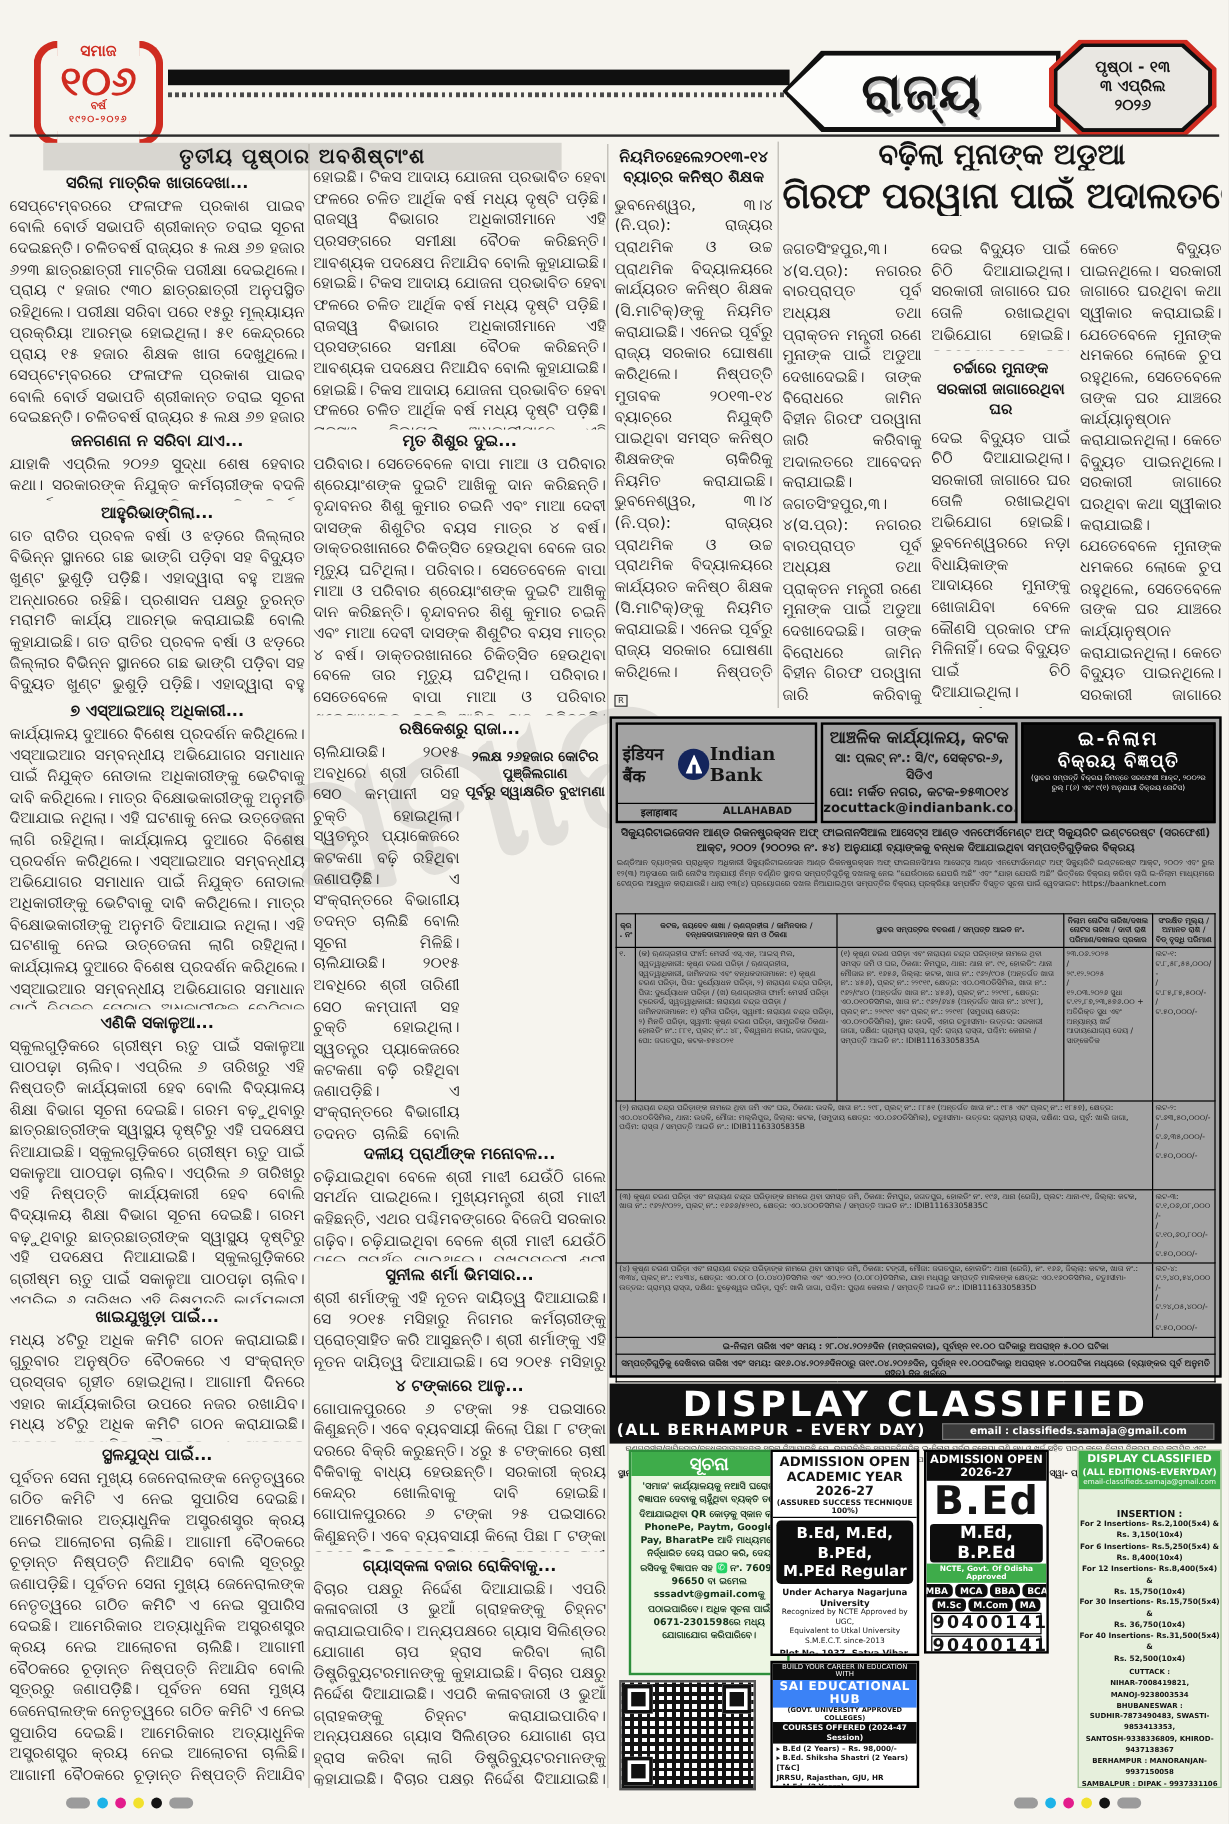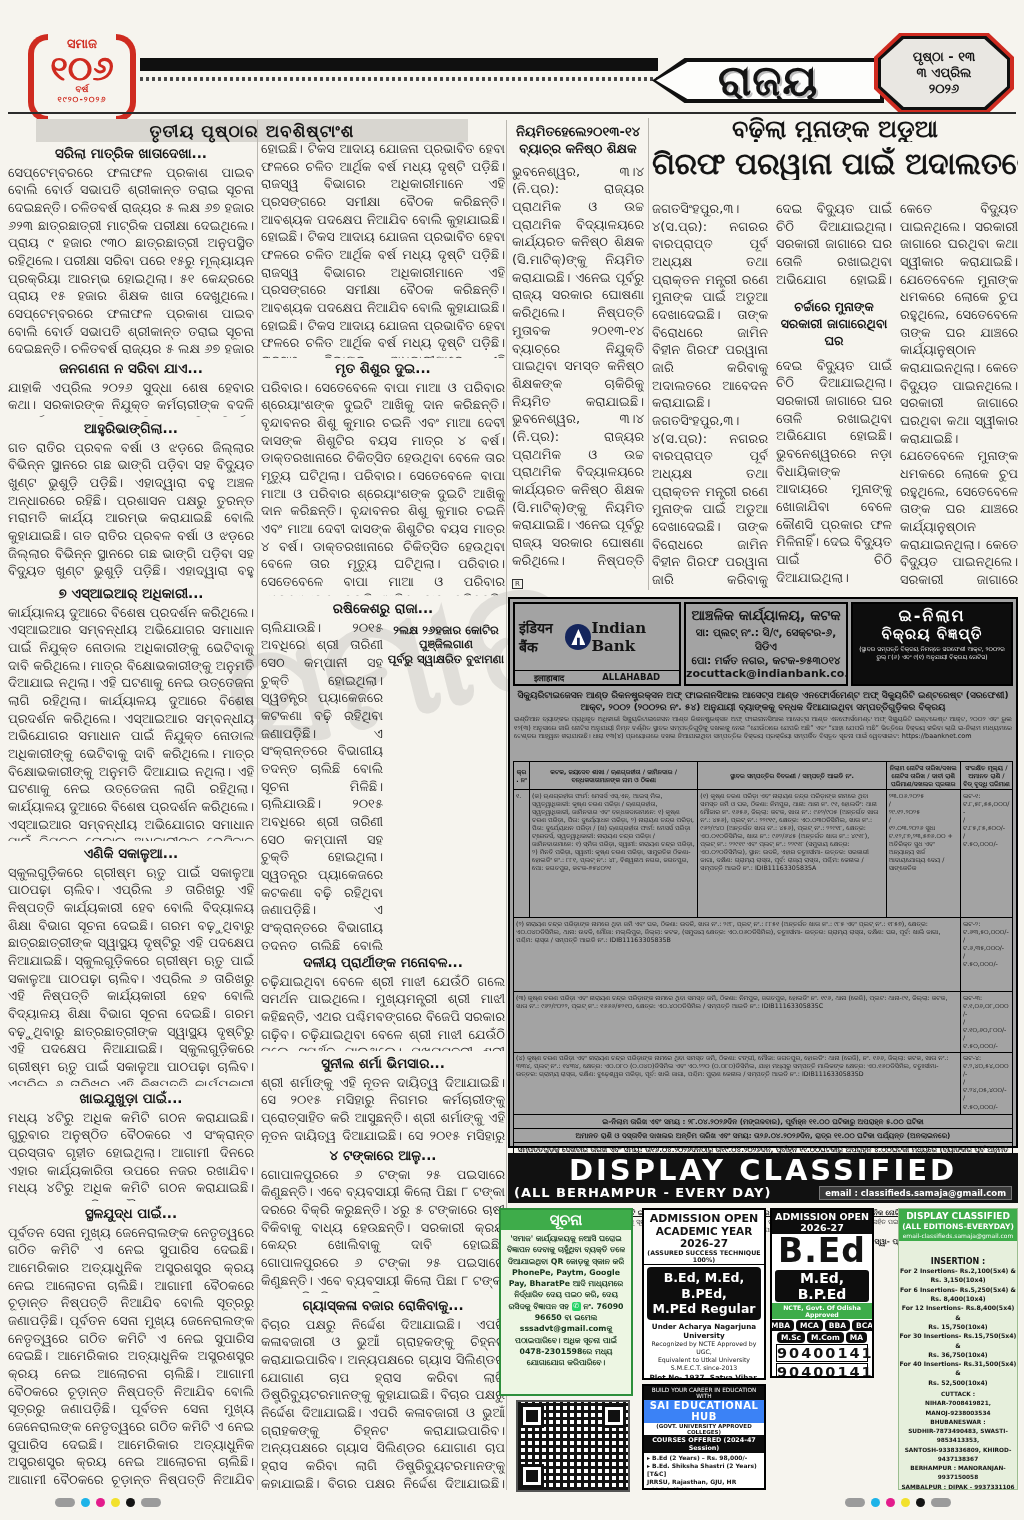--- a/index.html
+++ b/index.html
@@ -68,21 +68,21 @@
   td.ctr{text-align:center;vertical-align:middle;white-space:pre-line}
   tr.brow-line td{text-align:center;font-weight:900;font-size:7.2px;padding:2px}
   .bank-foot{display:flex;justify-content:space-between;font-size:7.5px;font-weight:900;padding:2px 2px 0}
   .bank-rule{font-size:7px;font-weight:900;text-align:center;text-decoration:underline;margin:1px 0}
   .bank-note{font-size:6.6px;text-align:center;line-height:1.3;margin:0 4px}
   
   .cls-head{background:#111;color:#fff;padding:2px 6px;box-sizing:border-box}
   .cls-title{font-size:29px;font-weight:900;letter-spacing:3px;line-height:1.05;text-align:center}
   .cls-row2{display:flex;justify-content:space-between;align-items:center}
   .cls-sub{font-size:13px;font-weight:900;letter-spacing:1px}
-  .cls-chip{background:#3a3a3a;border:1px solid #777;color:#fff;font-size:8.5px;font-weight:bold;padding:1px 5px}
+  .cls-chip{background:#3a3a3a;border:1px solid #777;color:#fff;font-size:8.5px;font-weight:bold;padding:1px 22px}
   .adbox{box-sizing:border-box;overflow:hidden}
   .notice{border:2px solid #2e8f3c;background:#edf6e3}
   .notice-h{background:#3eac4a;color:#fff;font-size:15px;font-weight:900;text-align:center;padding:1px 0}
   .notice-b{font-size:7.8px;line-height:1.45;text-align:center;color:#14321a;padding:3px 4px;font-weight:bold}
   .wa{display:inline-block;width:9px;height:9px;border-radius:2px;background:#25d366;color:#fff;font-size:7px;line-height:9px;text-align:center;font-weight:bold;vertical-align:middle}
   .qr{position:relative;background:repeating-linear-gradient(0deg,#141414 0 3px,transparent 3px 7px),repeating-linear-gradient(90deg,#141414 0 3px,#fff 3px 7px);border:2px solid #555}
   .qr .f{position:absolute;width:18px;height:18px;border:3px solid #111;background:#fff}
   .qr .f::after{content:"";position:absolute;inset:3px;background:#111}
   .ad1{border:2px solid #000;background:#fff;text-align:center}
   .ad1 .a1{font-size:11px;font-weight:900;padding-top:2px}
@@ -133,21 +133,21 @@
       <div class="logo-paper">ସମାଜ</div>
       <div class="logo-big">୧୦୬</div>
       <div class="logo-word">ବର୍ଷ</div>
       <div class="logo-years">୧୯୨୦-୨୦୨୬</div>
     </div>
     <div class="brk r"></div>
   </div>
   <div class="abs blackbar" style="left:140px;top:58px;width:518px;height:13px"></div>
   <div class="abs dots-line" style="left:140px;top:77px;width:518px;height:4px"></div>
 
-  <div class="abs sec-outer" style="left:652px;top:58px;width:232px;height:45px">
+  <div class="abs sec-outer" style="left:652px;top:42px;width:232px;height:68px">
     <div class="sec-inner">
         <span class="sec-title">ରାଜ୍ୟ</span>
       </div>
   </div>
   <div class="abs oct badge-red" style="left:874px;top:33px;width:140px;height:80px"></div>
   <div class="abs oct badge-black" style="left:878px;top:36px;width:132px;height:74px"></div>
   <div class="abs oct badge-gray" style="left:881px;top:39px;width:126px;height:68px">
     <div>ପୃଷ୍ଠା - ୧୩</div>
     <div>୩ ଏପ୍ରିଲ</div>
     <div>୨୦୨୬</div>
@@ -328,23 +328,20 @@
 ଟ.୨,୪୦,୫୪,୦୦୦/-
 /
 ଟ.୨୪,୦୫,୪୦୦/-
 /
 ଟ.୫୦,୦୦୦/-</td>
       </tr>
       <tr class="brow-line">
             <td colspan="5">ଇ-ନିଲାମ ତାରିଖ ଏବଂ ସମୟ : ୨୮.୦୪.୨୦୨୬ଦିନ (ମଙ୍ଗଳବାର), ପୂର୍ବାହ୍ନ ୧୧.୦୦ ଘଟିକାରୁ ଅପରାହ୍ନ ୫.୦୦ ଘଟିକା</td>
           </tr>
       <tr class="brow-line">
-            <td colspan="5">ଅମାନତ ରାଶି ଓ ଦସ୍ତାବିଜ ଦାଖଲର ଅନ୍ତିମ ତାରିଖ ଏବଂ ସମୟ: ତା୨୬.୦୪.୨୦୨୬ଦିନ, ରାତ୍ର ୧୧.୦୦ ଘଟିକା ପର୍ଯ୍ୟନ୍ତ (ଅନଲାଇନରେ)</td>
-          </tr>
-      <tr class="brow-line">
             <td colspan="5">ସମ୍ପତ୍ତିଗୁଡ଼ିକୁ ଦେଖିବାର ତାରିଖ ଏବଂ ସମୟ: ତା୧୬.୦୪.୨୦୨୬ଦିନଠାରୁ ତା୧୯.୦୪.୨୦୨୬ଦିନ, ପୂର୍ବାହ୍ନ ୧୧.୦୦ଘଟିକାରୁ ଅପରାହ୍ନ ୪.୦୦ଘଟିକା ମଧ୍ୟରେ (ବ୍ୟାଙ୍କର ପୂର୍ବ ଅନୁମତି ସହିତ) ନିଜ ଖର୍ଚ୍ଚରେ</td>
           </tr>
     </tbody>
       </table>
     <p class="bank-p" style="height:38px;margin-top:2px">ବିଡରମାନଙ୍କ ଜ୍ଞାତାର୍ଥେ ନିବେଦନ ଯେ, ଇ-ନିଲାମ ସେବା ପ୍ରଦାନକାରୀ PSB Alliance Pvt. Ltd.ର ୱେବସାଇଟ https://baanknet.com ପୋର୍ଟାଲରେ ପଞ୍ଜୀକରଣ କରି ଇଏମ୍‌ଡି ରାଶି ଜମା କରିବେ। ସହାୟତା ପାଇଁ support.ebkray@psballiance.comକୁ ଇମେଲ କରିପାରିବେ। ସମ୍ପତ୍ତି ବିବରଣୀ ଏବଂ ସର୍ତ୍ତାବଳୀ ନିଲାମ ସେବା ଏବଂ ନିଜର ସୁବିଧା ପାଇଁ PSB Alliance Pvt. Ltd., ହେଲ୍ପଲାଇନ ନଂ. ୮୧୬୯୬୯୦୦୬୯ରେ ଯୋଗାଯୋଗ କରନ୍ତୁ। https://baanknet.com ପୋର୍ଟାଲରେ ଦାଖଲ ହୋଇଥିବା ବିଡ୍ ହିଁ ବୈଧ ବିବେଚିତ ହେବ ଏବଂ ସର୍ବାଧିକ ବିଡ୍‌କୁ ବ୍ୟାଙ୍କ ଗ୍ରହଣ କରିପାରେ।</p>
     <div class="bank-rule">ଉପରୋକ୍ତ ନୋଟିସ୍‌କୁ ସିକ୍ୟୁରିଟି ଇଣ୍ଟରେଷ୍ଟ (ଏନଫୋର୍ସମେଣ୍ଟ) ରୁଲ୍ସ ୨୦୦୨ର ରୁଲ ୯(୧) ଅନୁଯାୟୀ ୧୫ ଦିନିଆ ବୈଧାନିକ ନୋଟିସ ବୋଲି ବିବେଚନା କରାଯିବ।</div>
     <div class="bank-note">ଋଣଗ୍ରହୀତା/ଜାମିନଦାର/ବନ୍ଧକଦାତାମାନଙ୍କୁ ସୂଚନା ଦିଆଯାଉଛି ଯେ, ଉପରଲିଖିତ ସମ୍ପତ୍ତିଗୁଡ଼ିକ ଇ-ନିଲାମ ପୂର୍ବରୁ ବକେୟା ରାଶି ସୁଧ ଓ ଖର୍ଚ୍ଚ ସହିତ ପଇଠ କଲେ ନିଲାମ ବିକ୍ରୟ ବନ୍ଦ କରାଯିବ ଏବଂ ଏହି କିଛି ବକେୟା ରହିଲେ ସେଥିପାଇଁ ସେମାନେ ଦାୟୀ ରହିବେ।</div>
     <div class="bank-foot">
       <span>ସ୍ଥାନ: କଟକ, ତାରିଖ: ୦୭.୦୪.୨୦୨୬</span>
       <span>ସ୍ୱା- ପ୍ରାଧିକୃତ ଅଧିକାରୀ, ଇଣ୍ଡିଆନ ବ୍ୟାଙ୍କ</span>
@@ -352,27 +349,27 @@
   </div>
 
   <div class="abs cls-head" style="left:508px;top:1153px;width:510px;height:50px">
     <div class="cls-title">DISPLAY CLASSIFIED</div>
     <div class="cls-row2">
       <span class="cls-sub">(ALL BERHAMPUR - EVERY DAY)</span>
       <span class="cls-chip">email : classifieds.samaja@gmail.com</span>
     </div>
   </div>
 
-  <div class="abs adbox notice" style="left:499px;top:1208px;width:134px;height:188px">
+  <div class="abs adbox notice" style="left:524px;top:1208px;width:134px;height:188px">
     <div class="notice-h">ସୂଚନା</div>
     <div class="notice-b">
       <span>'ସମାଜ' କାର୍ଯ୍ୟାଳୟକୁ ନଆସି ଘରୋଇ ବିଜ୍ଞାପନ ଦେବାକୁ ଚାହୁଁଥିବା ବ୍ୟକ୍ତି ତଳେ ଦିଆଯାଇଥିବା QR କୋଡ଼କୁ ସ୍କାନ କରି PhonePe, Paytm, Google Pay, BharatPe ଆଦି ମାଧ୍ୟମରେ ନିର୍ଦ୍ଧାରିତ ଦେୟ ପଇଠ କରି, ଦେୟ ରସିଦକୁ ବିଜ୍ଞାପନ ସହ</span>
       <span class="wa">✆</span>
       <span>ନଂ. 76090 96650 ବା ଇମେଲ sssadvt@gmail.comକୁ ପଠାଇପାରିବେ।</span>
-      <span>ଅଧିକ ସୂଚନା ପାଇଁ 0478-2301598ରେ ମଧ୍ୟ ଯୋଗାଯୋଗ କରିପାରିବେ।</span>
+      <span>ଅଧିକ ସୂଚନା ପାଇଁ 0671-2301598ରେ ମଧ୍ୟ ଯୋଗାଯୋଗ କରିପାରିବେ।</span>
     </div>
   </div>
   <div class="abs qr" style="left:516px;top:1400px;width:110px;height:88px">
     <div class="f" style="left:2px;top:2px"></div>
     <div class="f" style="right:2px;top:2px"></div>
     <div class="f" style="left:2px;bottom:2px"></div>
   </div>
 
   <div class="abs adbox ad1" style="left:642px;top:1208px;width:124px;height:172px">
     <div class="a1">ADMISSION OPEN</div>

